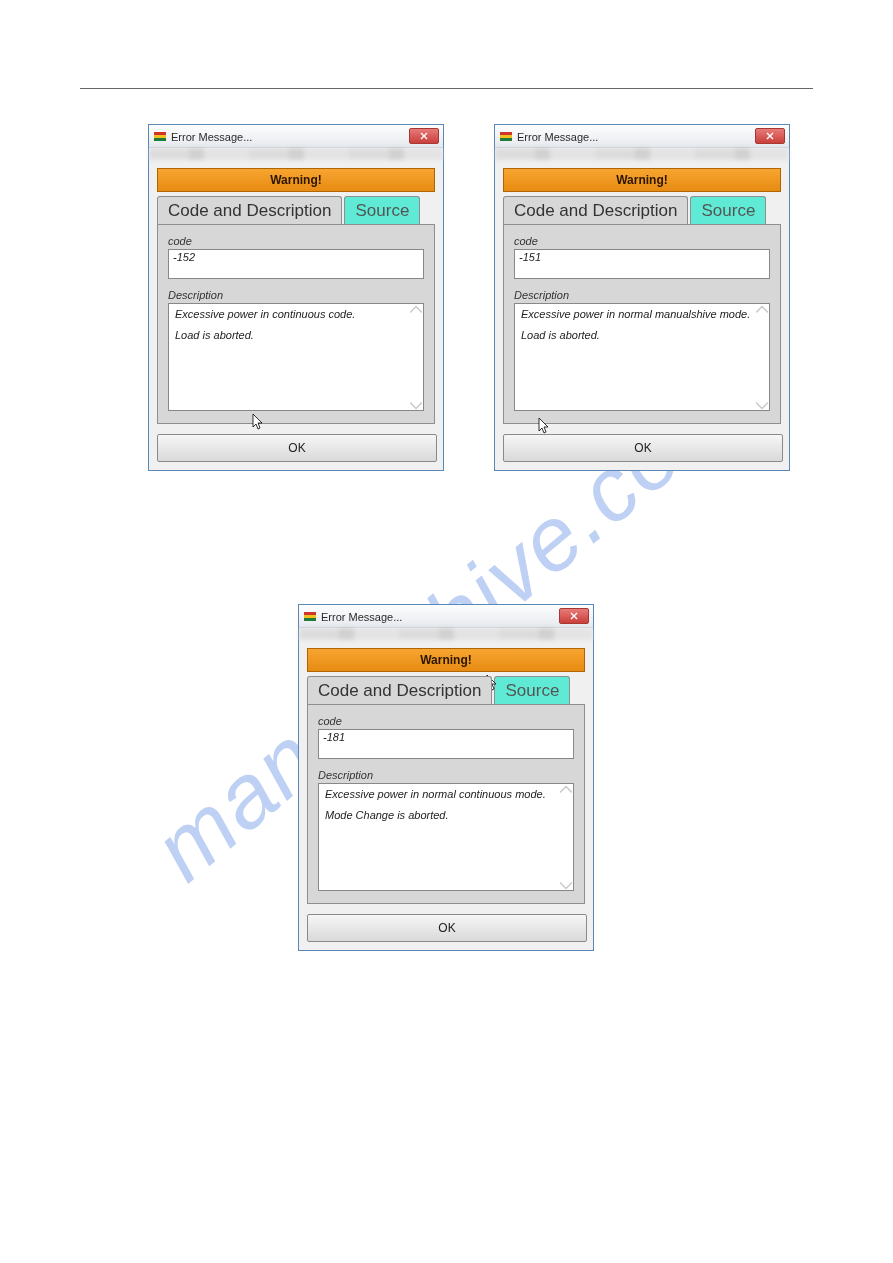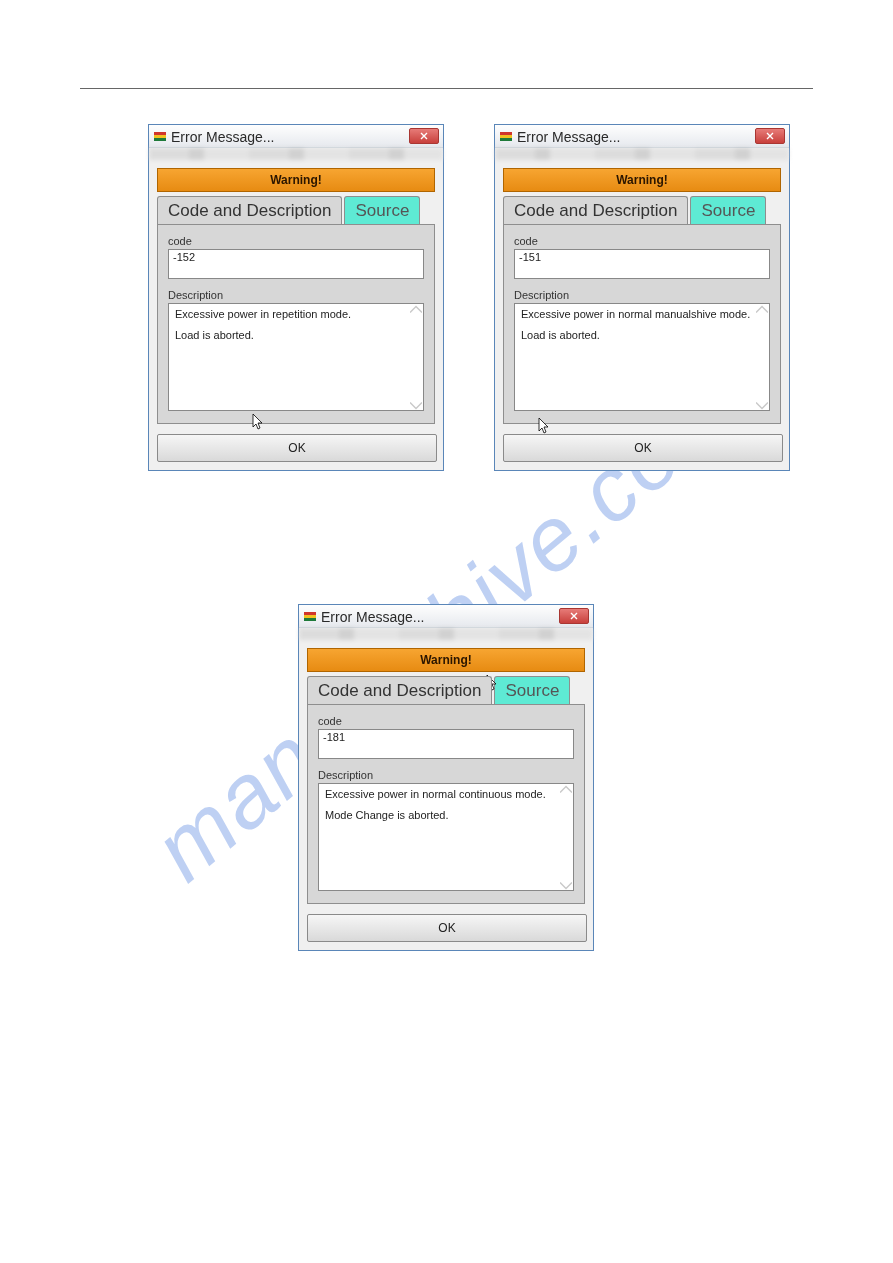--- a/index.html
+++ b/index.html
@@ -39,21 +39,21 @@
     border: 1px solid #5a86b8;
     background: #f0f0f0;
     box-sizing: border-box;
   }
   .titlebar {
     height: 22px;
     display: flex;
     align-items: center;
     background: linear-gradient(#fefefe, #e6e9ee);
     border-bottom: 1px solid #cfd6dd;
-    font-size: 14px;
+    font-size: 11px;
     color: #2a2a2a;
     position: relative;
   }
   .title-icon {
     width: 14px;
     height: 14px;
     margin: 0 4px 0 4px;
     display: inline-block;
   }
   .title-icon svg { width: 14px; height: 14px; display:block; }
@@ -120,20 +120,21 @@
   .tab.inactive {
     background: #5eead4;
     color: #555;
   }
   .panel {
     border: 1px solid #8e8e8e;
     background: #d7d7d7;
     padding: 10px 10px 12px 10px;
     min-height: 190px;
     box-sizing: border-box;
+    font-style: italic;
   }
   .field-label {
     font-size: 11px;
     color: #333;
     margin-bottom: 2px;
   }
   .text-input {
     width: 100%;
     height: 30px;
     border: 1px solid #888;
@@ -221,21 +222,21 @@
     <div class="tabs-row">
       <div class="tab active">Code and Description</div>
       <div class="tab inactive">Source</div>
     </div>
     <div class="panel">
       <div class="field-label">code</div>
       <div class="text-input">-152</div>
       <div class="gap"></div>
       <div class="field-label">Description</div>
       <div class="desc-area">
-        <div>Excessive power in repetition mode.</div>
+        <div>Excessive power in continuous code.</div>
         <div style="height:6px;"></div>
         <div>Load is aborted.</div>
         <div class="desc-scroll-up">
             <svg viewBox="0 0 8 6">
               <path d="M0 5 L4 1 L8 5" fill="none" stroke="#666" stroke-width="1"></path>
             </svg>
           </div>
         <div class="desc-scroll-down">
             <svg viewBox="0 0 8 6">
               <path d="M0 1 L4 5 L8 1" fill="none" stroke="#666" stroke-width="1"></path>

